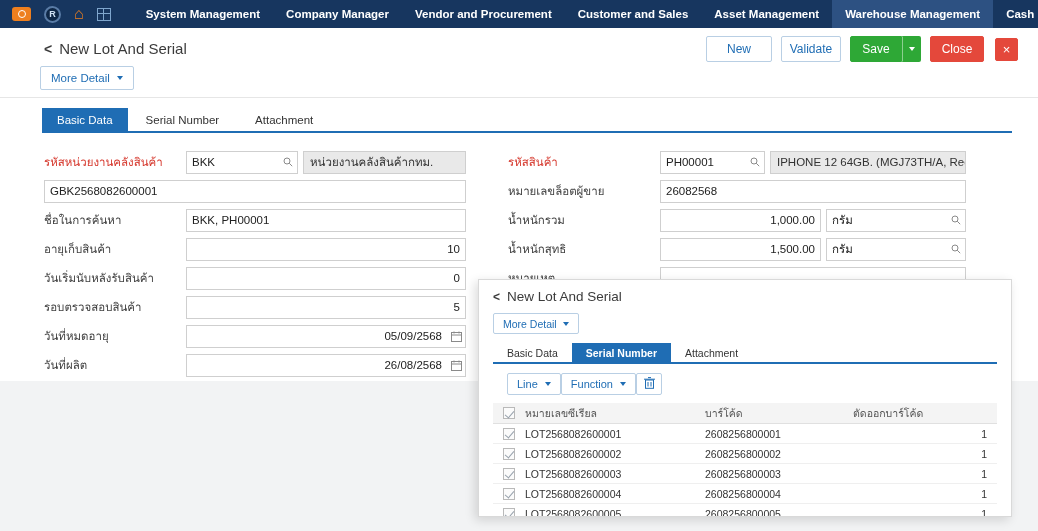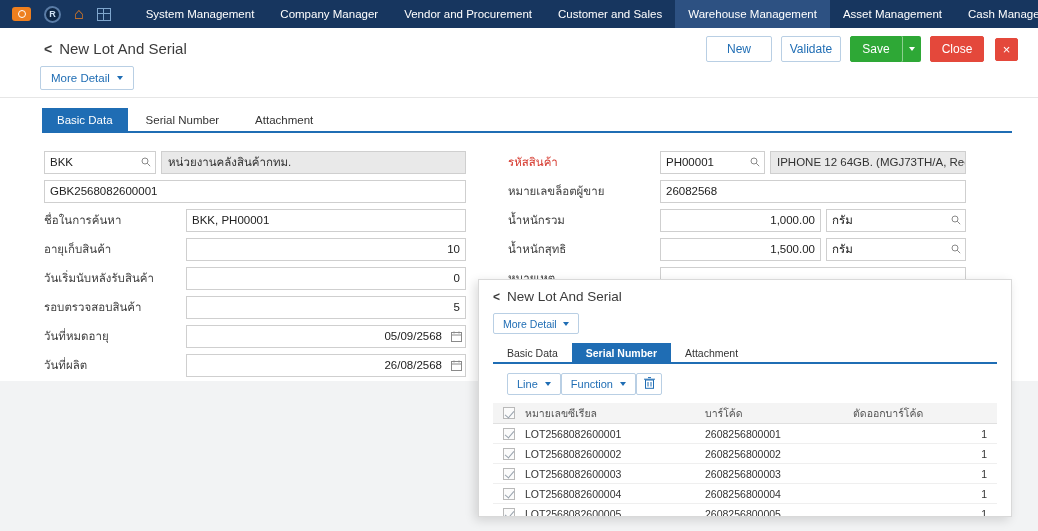--- a/index.html
+++ b/index.html
@@ -12,21 +12,21 @@
   .tn-icons { display:flex; align-items:center; gap:13px; padding:0 12px; }
   .icon-app { width:19px; height:14px; background:#ee7f1e; border-radius:3px; position:relative; cursor:pointer; }
   .icon-app::after { content:""; position:absolute; left:50%; top:50%; transform:translate(-50%,-50%); width:6px; height:6px; border:1.5px solid #fff; border-radius:50%; }
   .icon-r { width:17px; height:17px; border-radius:50%; background:#0e2746; border:2px solid #5a7ca6; color:#cfe0f2; font-size:9px; font-weight:700; display:flex; align-items:center; justify-content:center; cursor:pointer; }
   .icon-home { color:#ee7f1e; font-size:16px; font-weight:700; line-height:1; cursor:pointer; }
   .icon-grid { width:14px; height:13px; border:1px solid #7fa6cd; cursor:pointer;
     background:
       linear-gradient(#7fa6cd,#7fa6cd) 50% 0 / 1px 100% no-repeat,
       linear-gradient(#7fa6cd,#7fa6cd) 0 4px / 100% 1px no-repeat; }
   .nav-sep { width:1px; height:16px; background:#43638e; align-self:center; margin:0 8px 0 2px; }
-  .nav-item { display:flex; align-items:center; padding:2px 13px; font-size:11.5px; font-weight:400; cursor:pointer; white-space:nowrap; }
+  .nav-item { display:flex; align-items:center; padding:2px 13px; font-size:11.5px; font-weight:700; cursor:pointer; white-space:nowrap; }
   .nav-item.active { background:#2d5182; }
 
   
   .content { position:absolute; top:28px; left:0; width:1038px; height:353px; background:#fff; z-index:1; }
 
   .title-row { position:absolute; left:44px; top:12px; display:flex; align-items:center; gap:7px; }
   .back-chevron { color:#3b3b3b; font-size:14px; font-weight:700; cursor:pointer; }
   .page-title { font-size:15px; color:#3b3b3b; }
 
   .hdr-buttons { position:absolute; top:8px; right:20px; display:flex; align-items:center; gap:9px; }
@@ -103,22 +103,22 @@
       <span class="icon-app"></span>
       <span class="icon-r">R</span>
       <span class="icon-home">⌂</span>
       <span class="icon-grid"></span>
     </div>
     <span class="nav-sep"></span>
     <span class="nav-item">System Management</span>
     <span class="nav-item">Company Manager</span>
     <span class="nav-item">Vendor and Procurement</span>
     <span class="nav-item">Customer and Sales</span>
+    <span class="nav-item">Asset Management</span>
     <span class="nav-item active">Warehouse Management</span>
-    <span class="nav-item">Asset Management</span>
     <span class="nav-item">Cash Management</span>
 
   </div>
 
   <div class="content">
 
     <div class="title-row">
       <span class="back-chevron">&lt;</span>
       <span class="page-title">New Lot And Serial</span>
     </div>
@@ -146,20 +146,21 @@
     <div class="tabbar">
       <span class="tab active">Basic Data</span>
       <span class="tab">Serial Number</span>
       <span class="tab">Attachment</span>
     </div>
     <div class="tab-underline"></div>
 
     <div class="col col-left">
 
       <div class="frow">
+        <span class="lbl req">รหัสหน่วยงานคลังสินค้า</span>
         <div class="fwrap">
           <div class="fld w112">
             <input value="BKK" style="">
             <span class="sicon">
                 <svg width="10" height="10" viewBox="0 0 10 10">
                   <circle cx="4" cy="4" r="3" fill="none" stroke="#8a8a8a"></circle>
                   <line x1="6.2" y1="6.2" x2="9.2" y2="9.2" stroke="#8a8a8a"></line>
                 </svg>
               </span>
           </div>

